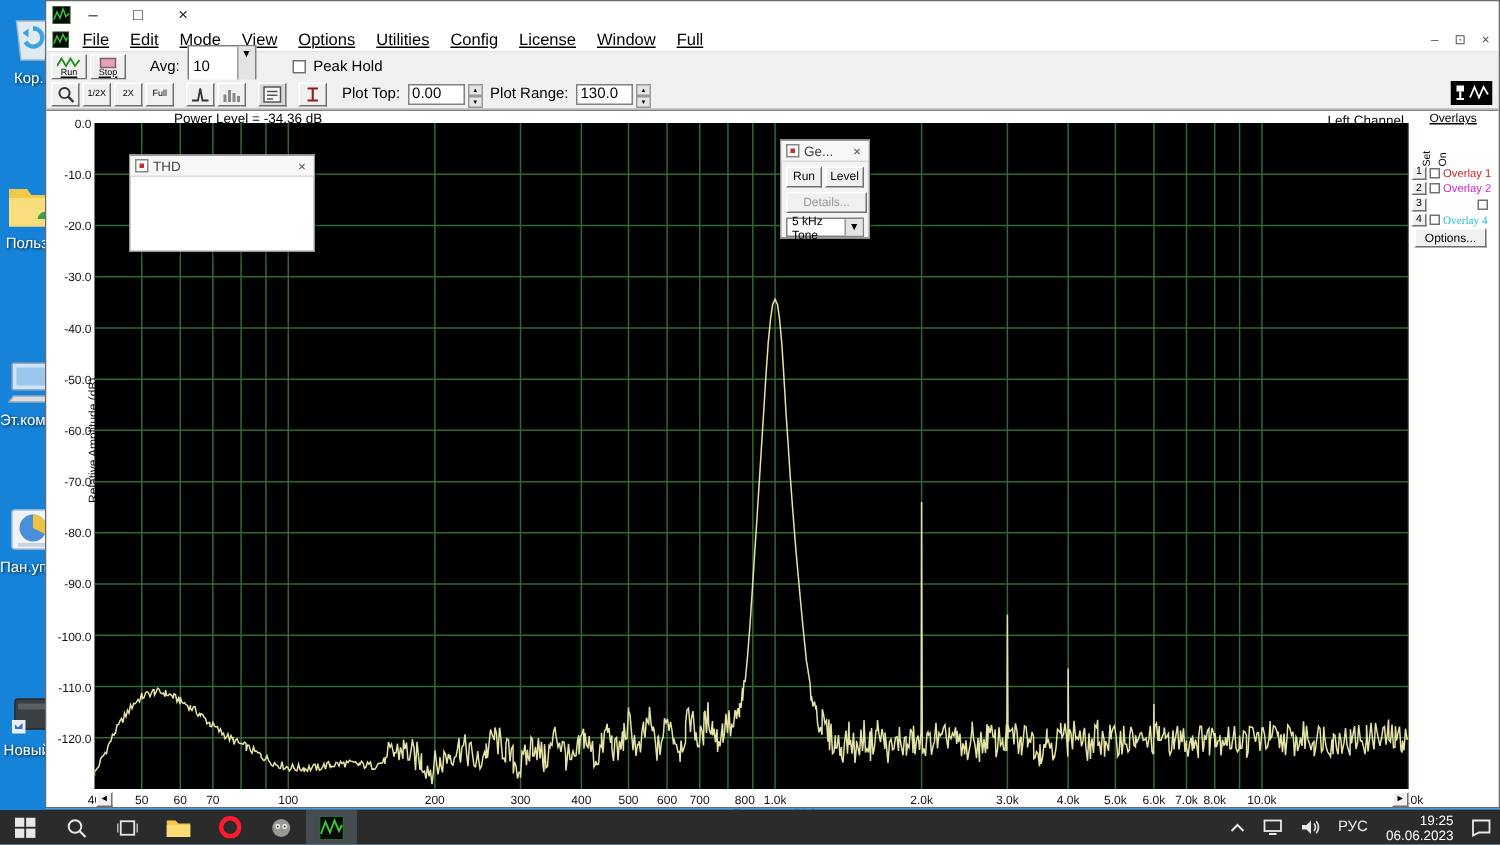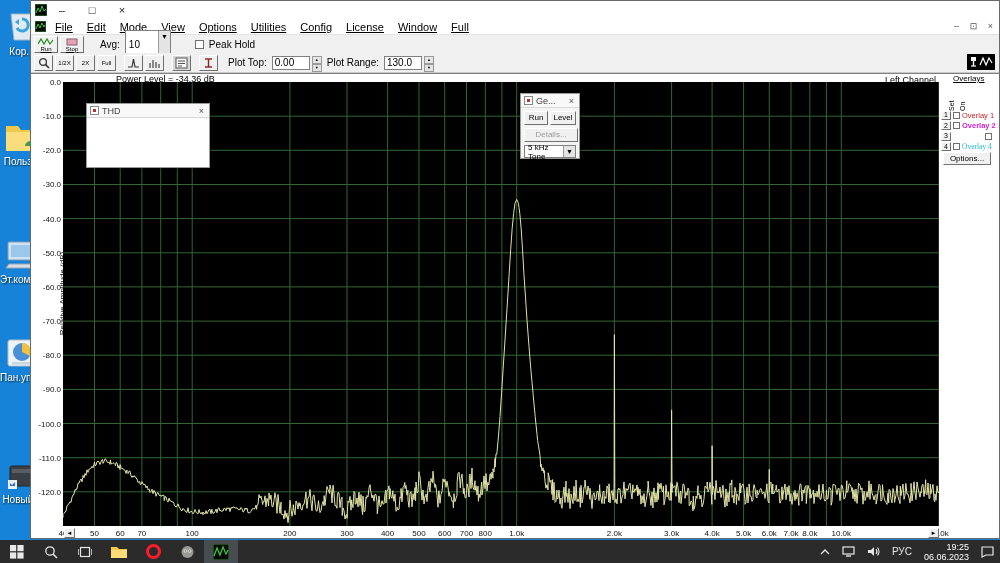--- a/index.html
+++ b/index.html
@@ -310,21 +310,21 @@
           <div class="xtick" style="left: 71.1536px; top: 455px;">60</div>
           <div class="xtick" style="left: 92.8824px; top: 455px;">70</div>
           <div class="xtick" style="left: 111.705px; top: 481px; margin-top: 12px;">80</div>
           <div class="xtick" style="left: 143.159px; top: 455px;">100</div>
           <div class="xtick" style="left: 240.863px; top: 455px;">200</div>
           <div class="xtick" style="left: 298.017px; top: 455px;">300</div>
           <div class="xtick" style="left: 338.568px; top: 455px;">400</div>
           <div class="xtick" style="left: 370.022px; top: 455px;">500</div>
           <div class="xtick" style="left: 395.722px; top: 455px;">600</div>
           <div class="xtick" style="left: 417.451px; top: 455px;">700</div>
-          <div class="xtick" style="left: 436.273px; top: 455px;">800</div>
+          <div class="xtick" style="left: 436.273px; top: 455px; text-align: right;">800</div>
           <div class="xtick" style="left: 467.727px; top: 455px;">1.0k</div>
           <div class="xtick" style="left: 565.432px; top: 455px;">2.0k</div>
           <div class="xtick" style="left: 622.585px; top: 455px;">3.0k</div>
           <div class="xtick" style="left: 663.137px; top: 455px;">4.0k</div>
           <div class="xtick" style="left: 694.59px; top: 455px;">5.0k</div>
           <div class="xtick" style="left: 720.29px; top: 455px;">6.0k</div>
           <div class="xtick" style="left: 742.019px; top: 455px;">7.0k</div>
           <div class="xtick" style="left: 760.841px; top: 455px;">8.0k</div>
           <div class="xtick" style="left: 792.295px; top: 455px;">10.0k</div>
           <div class="xtick" style="left: 890px; top: 455px;">20.0k</div>
@@ -339,21 +339,21 @@
         <span class="rothdr" style="left:27px;top:30px">On</span>
         <div id="overlay-rows">
             <div class="ovl-row" style="top: 36px;">
               <button class="tb-btn ovl-num">1</button>
               <span class="ovl-chk"></span>
               <span class="ovl-label" style="color: rgb(204, 34, 34);">Overlay 1</span>
             </div>
             <div class="ovl-row" style="top: 46.5px;">
               <button class="tb-btn ovl-num">2</button>
               <span class="ovl-chk"></span>
-              <span class="ovl-label" style="color: rgb(204, 34, 204); font-weight: bold;">Overlay 2</span>
+              <span class="ovl-label" style="color: rgb(204, 34, 204);">Overlay 2</span>
             </div>
             <div class="ovl-row" style="top: 57px; gap: 32px;">
               <button class="tb-btn ovl-num">3</button>
               <span class="ovl-chk"></span>
               <span class="ovl-label" style="color: rgb(85, 85, 153);">Overlay 3</span>
             </div>
             <div class="ovl-row" style="top: 67.5px;">
               <button class="tb-btn ovl-num">4</button>
               <span class="ovl-chk"></span>
               <span class="ovl-label" style="color: rgb(34, 188, 200); font-family: Liberation Serif, serif;">Overlay 4</span>

